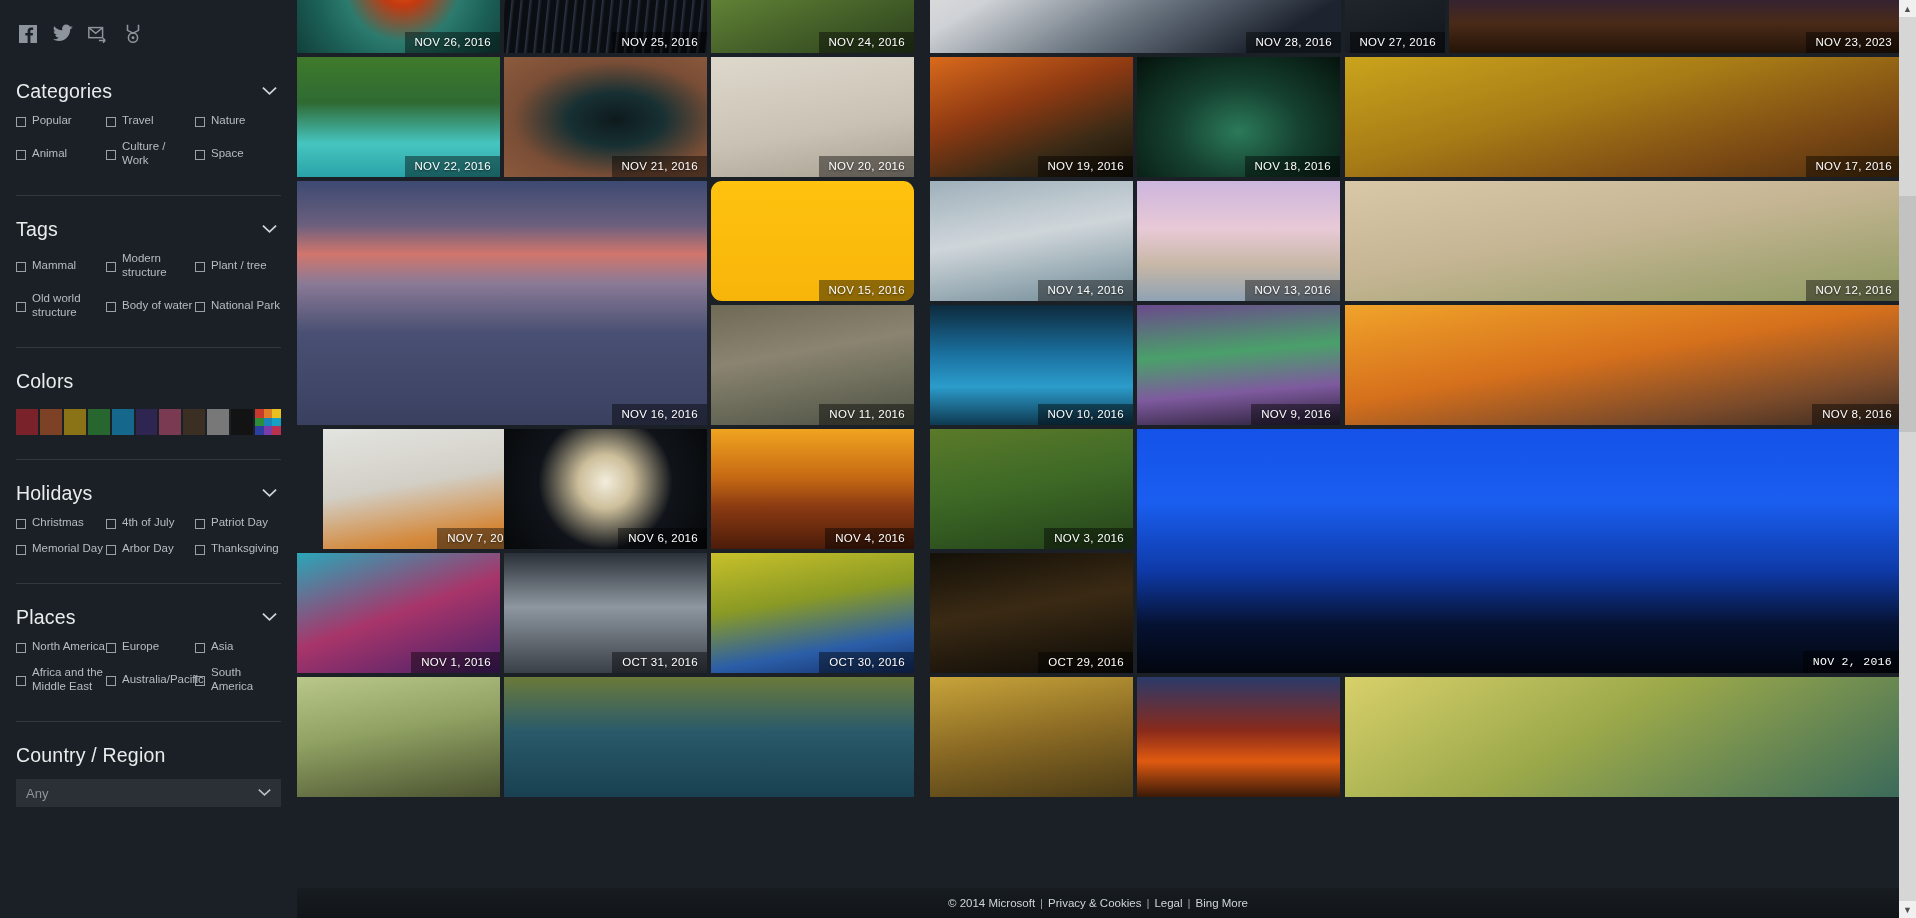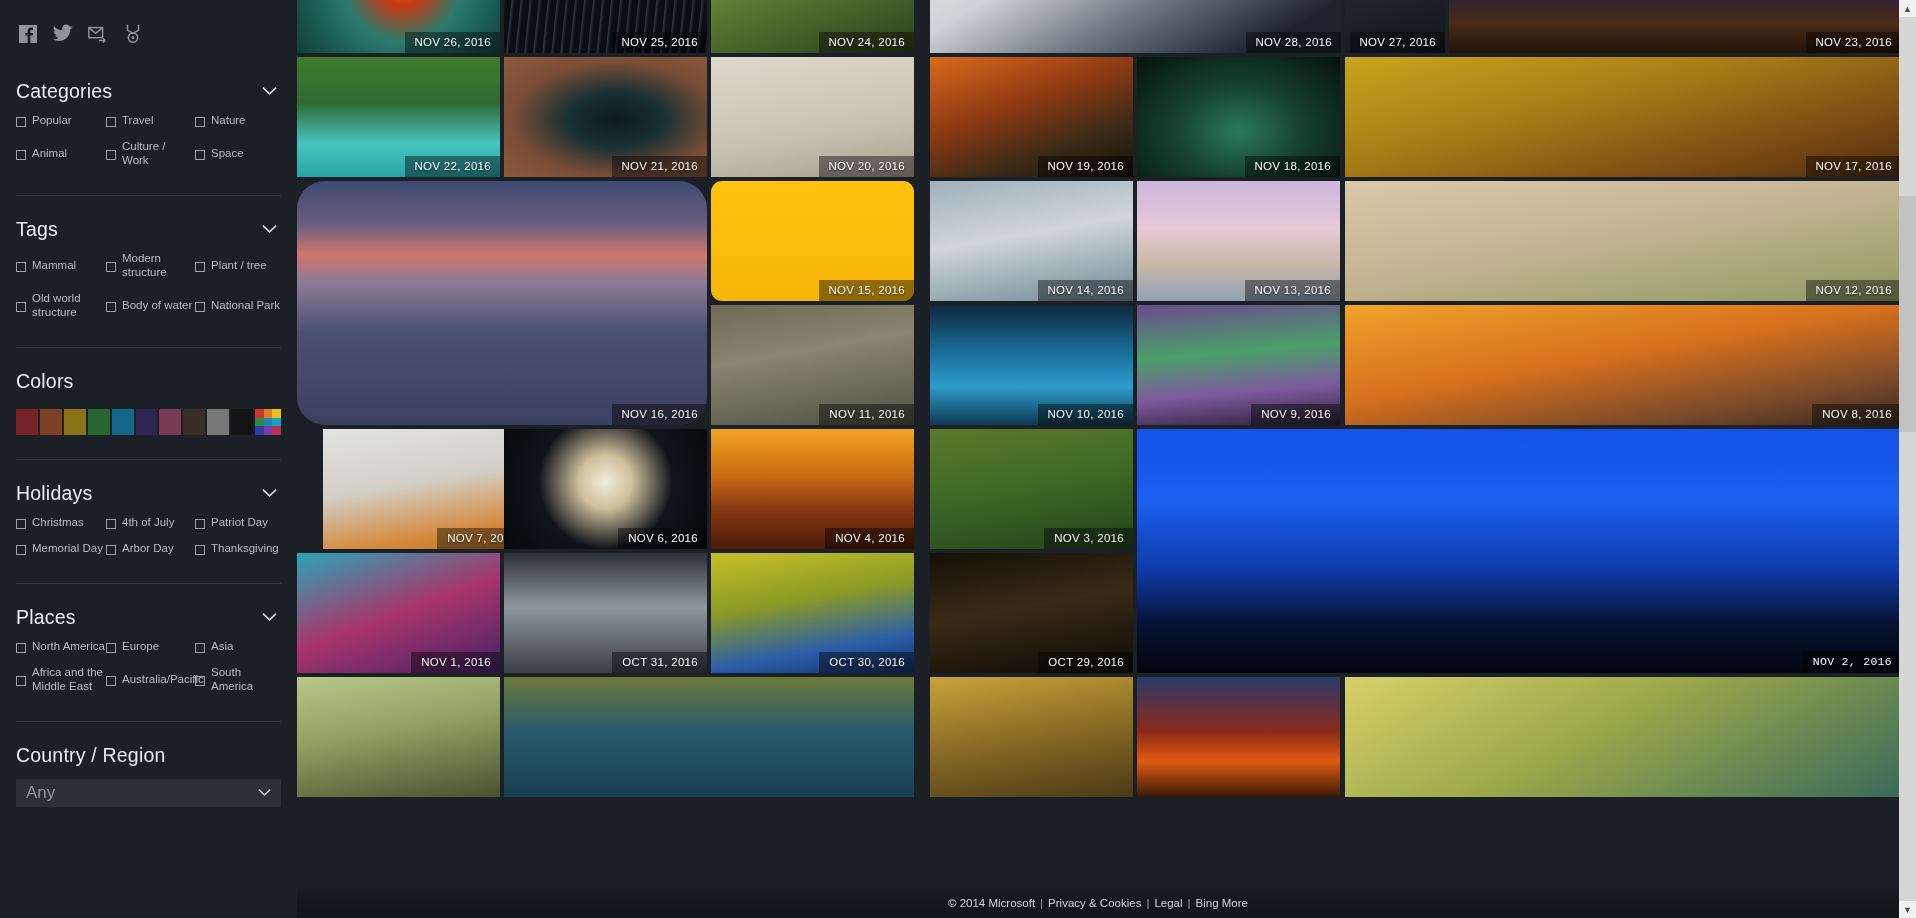--- a/index.html
+++ b/index.html
@@ -57,21 +57,21 @@
     display: grid; grid-template-columns: repeat(3, 1fr); grid-template-rows: repeat(3, 1fr);
   }
   .sw-multi i { display: block; }
 
   .selwrap { padding-top: 2px; }
   .sel {
     width: 265px; height: 28px; background: #2b3036;
     border: none; display: flex; align-items: center; justify-content: space-between;
     padding: 0 10px; cursor: pointer;
   }
-  .sel-val { font-size: 17px; color: #8d949a; }
+  .sel-val { font-size: 13px; color: #8d949a; }
   .sel-chev { color: #b9bfc4; font-size: 11px; }
 
   
   .grid-area {
     position: relative; flex: 1; height: 918px; overflow: hidden;
     background: #1b2026;
   }
   .grid {
     position: relative;
     width: 1604px; height: 1000px;
@@ -368,21 +368,21 @@
         <div class="tile" style="left: 207px; top: 0px; width: 203px; height: 120px;">
           <div class="ph" style="background: repeating-linear-gradient(96deg, rgb(10, 13, 18) 0px, rgb(10, 13, 18) 5px, rgb(43, 51, 64) 6px, rgb(10, 13, 18) 9px), linear-gradient(rgb(16, 20, 26), rgb(5, 7, 10));"></div>
           <div class="date">NOV 25, 2016</div>
         </div>
         <div class="tile" style="left: 414px; top: 0px; width: 203px; height: 120px;">
           <div class="ph" style="background: linear-gradient(160deg, rgb(138, 166, 74) 0%, rgb(92, 124, 51) 40%, rgb(42, 63, 28) 100%);"></div>
           <div class="date">NOV 24, 2016</div>
         </div>
         <div class="tile" style="left: 1152px; top: 0px; width: 452px; height: 120px;">
           <div class="ph" style="background: linear-gradient(rgb(58, 42, 84) 0%, rgb(42, 31, 64) 45%, rgb(74, 42, 24) 75%, rgb(36, 20, 8) 100%);"></div>
-          <div class="date">NOV 23, 2016</div>
+          <div class="date">NOV 23, 2023</div>
         </div>
         <div class="tile" style="left: 0px; top: 124px; width: 203px; height: 120px;">
           <div class="ph" style="background: linear-gradient(rgb(63, 122, 43) 0%, rgb(47, 106, 51) 38%, rgb(70, 197, 192) 72%, rgb(42, 163, 168) 100%);"></div>
           <div class="date">NOV 22, 2016</div>
         </div>
         <div class="tile" style="left: 207px; top: 124px; width: 203px; height: 120px;">
           <div class="ph" style="background: radial-gradient(at 55% 52%, rgb(14, 26, 28) 0%, rgb(23, 48, 51) 30%, rgb(122, 78, 54) 65%, rgb(141, 91, 61) 100%);"></div>
           <div class="date">NOV 21, 2016</div>
         </div>
         <div class="tile" style="left: 414px; top: 124px; width: 203px; height: 120px;">
@@ -394,21 +394,21 @@
           <div class="date">NOV 19, 2016</div>
         </div>
         <div class="tile" style="left: 840px; top: 124px; width: 203px; height: 120px;">
           <div class="ph" style="background: radial-gradient(at 50% 62%, rgb(43, 122, 90) 0%, rgb(21, 64, 47) 45%, rgb(5, 19, 13) 100%);"></div>
           <div class="date">NOV 18, 2016</div>
         </div>
         <div class="tile" style="left: 1048px; top: 124px; width: 556px; height: 120px;">
           <div class="ph" style="background: linear-gradient(165deg, rgb(202, 164, 28) 0%, rgb(168, 124, 22) 40%, rgb(124, 74, 20) 75%, rgb(80, 48, 14) 100%);"></div>
           <div class="date">NOV 17, 2016</div>
         </div>
-        <div class="tile" style="left: 0px; top: 248px; width: 410px; height: 244px; border-radius: 28px;">
+        <div class="tile" style="left: 0px; top: 248px; width: 410px; height: 244px;">
           <div class="ph" style="background: linear-gradient(rgb(61, 74, 114) 0%, rgb(107, 95, 126) 18%, rgb(209, 118, 108) 30%, rgb(138, 122, 150) 42%, rgb(74, 80, 115) 62%, rgb(58, 64, 96) 100%);"></div>
           <div class="date">NOV 16, 2016</div>
         </div>
         <div class="tile" style="left: 414px; top: 248px; width: 203px; height: 120px; border-radius: 11px;">
           <div class="ph" style="background: linear-gradient(rgb(255, 194, 14) 0%, rgb(247, 181, 10) 100%);"></div>
           <div class="date">NOV 15, 2016</div>
         </div>
         <div class="tile" style="left: 633px; top: 248px; width: 203px; height: 120px;">
           <div class="ph" style="background: linear-gradient(170deg, rgb(159, 176, 187) 0%, rgb(207, 214, 218) 45%, rgb(111, 138, 150) 100%);"></div>
           <div class="date">NOV 14, 2016</div>

